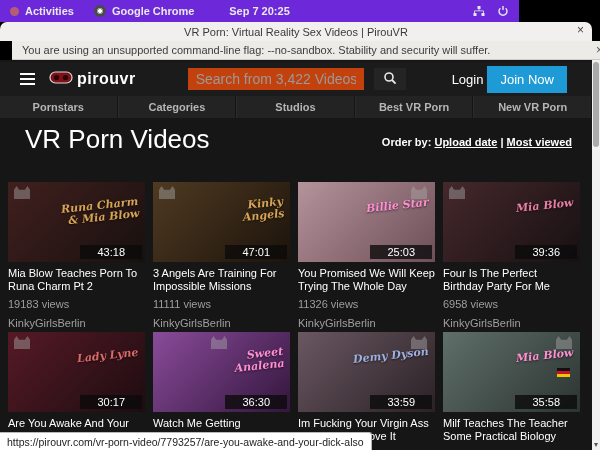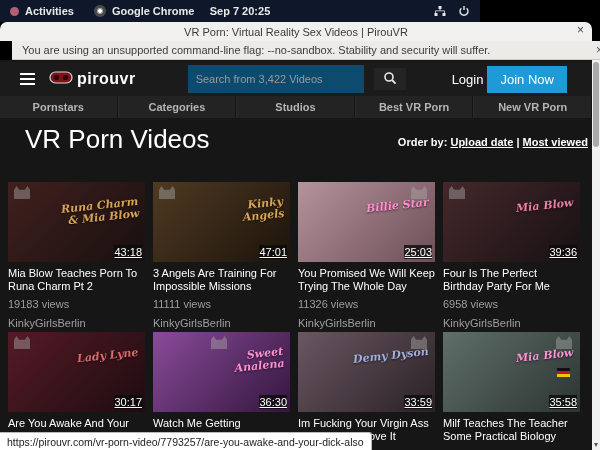--- a/index.html
+++ b/index.html
@@ -1,20 +1,20 @@
 <!DOCTYPE html>
 <html><head>
 <meta charset="utf-8">
 <style>
   html,body{margin:0;padding:0;}
   body{width:600px;height:450px;position:relative;overflow:hidden;background:#000;
        font-family:"Liberation Sans","DejaVu Sans",sans-serif;-webkit-font-smoothing:antialiased;}
 
   
-  .gnome-bar{position:absolute;top:0;left:0;width:480px;height:22px;background:#0f172a;color:#e9e9e9;
+  .gnome-bar{position:absolute;top:0;left:0;width:519px;height:22px;background:#6d28d9;color:#e9e9e9;
              display:flex;align-items:center;font-size:11px;font-weight:bold;}
   .gb-left{display:flex;align-items:center;gap:6px;margin-left:10px;}
   .rec-dot{width:9px;height:9px;border-radius:50%;background:#b55e72;}
   .gb-activities{margin-right:14px;}
   .chrome-ico{width:12px;height:12px;border-radius:50%;
               background:radial-gradient(circle at 50% 50%, #fff 0 2px, #9a9a9a 2px 3.5px, #4a4a4a 3.5px);}
   .gb-clock{position:absolute;left:0;right:0;text-align:center;pointer-events:none;}
   .gb-right{margin-left:auto;display:flex;align-items:center;gap:12px;margin-right:10px;}
   .gb-right svg{display:block;}
 
@@ -34,38 +34,38 @@
   .webview{position:absolute;top:60px;left:0;width:600px;height:390px;background:#161616;}
 
   
   .site-header{position:absolute;top:2px;left:0;width:592px;height:34px;background:#1b1b1b;
                display:flex;align-items:center;}
   .burger{width:15px;margin-left:20px;display:flex;flex-direction:column;gap:3px;}
   .burger span{display:block;height:2px;background:#fff;}
   .brand{display:flex;align-items:center;gap:4px;margin-left:14px;}
   .brand-text{color:#fff;font-size:16px;font-weight:bold;letter-spacing:.5px;}
   .searchbox{display:flex;align-items:center;margin-left:52px;}
-  .search-input{width:160px;height:28px;background:#0c4a6e;border:none;outline:none;color:#ddd;
-                font-size:11px;padding:0 8px;font-family:"Liberation Sans",sans-serif;}
+  .search-input{width:160px;height:22px;background:#c2410c;border:none;outline:none;color:#ddd;
+                font-size:14px;padding:0 8px;font-family:"Liberation Sans",sans-serif;}
   .search-input::placeholder{color:#9a9a9a;}
   .search-btn{width:32px;height:22px;background:#242424;border:none;display:flex;align-items:center;
               justify-content:center;margin-left:10px;cursor:pointer;}
   .login{color:#fff;font-size:13px;margin-left:46px;cursor:pointer;}
   .join-btn{background:#1e9ad6;color:#fff;font-size:13px;border:none;padding:6px 13px;margin-left:4px;
             cursor:pointer;font-family:"Liberation Sans",sans-serif;}
 
   
   .site-nav{position:absolute;top:36px;left:0;width:592px;height:22px;background:#232323;display:flex;}
   .nav-item{flex:1;display:flex;align-items:center;justify-content:center;color:#b5b5b5;font-size:11px;
             font-weight:bold;border-right:1px solid #141414;border-left:1px solid #2c2c2c;cursor:pointer;}
   .nav-item:first-child{border-left:none;}
 
   
   .page-title{position:absolute;top:64px;left:25px;color:#fff;font-size:26px;font-weight:400;}
-  .order-by{position:absolute;top:76px;right:12px;color:#fff;font-size:11px;font-weight:bold;}
+  .order-by{position:absolute;top:76px;right:28px;color:#fff;font-size:11px;font-weight:bold;}
   .ob-link{text-decoration:underline;cursor:pointer;}
 
   
   .grid{position:absolute;top:122px;left:8px;width:578px;display:grid;
         grid-template-columns:repeat(4,137px);column-gap:8px;grid-auto-rows:150px;}
   .card{position:relative;}
   .thumb{position:relative;width:137px;height:80px;overflow:hidden;cursor:pointer;}
   .t0{background:linear-gradient(135deg,#41201e,#17100f);}
   .t1{background:linear-gradient(135deg,#4f3a22,#1c130b);}
   .t2{background:linear-gradient(135deg,#b4939b,#6e4e57);}
@@ -80,21 +80,21 @@
   .cat.pos-c{left:58px;}
   .overlay{position:absolute;right:6px;top:18px;max-width:80px;text-align:right;
            font-family:"DejaVu Serif",serif;font-style:italic;font-weight:bold;font-size:11px;
            line-height:12px;transform:rotate(-6deg);text-shadow:0 1px 2px rgba(0,0,0,.6);}
   .o-gold{color:#d7a455;}
   .o-pink{color:#ff8fd0;}
   .o-rose{color:#e87fa6;}
   .o-red{color:#d96a6a;}
   .o-blue{color:#9fb0e0;}
   .dur{position:absolute;right:3px;bottom:3px;background:rgba(10,10,10,.78);color:#fff;font-size:11px;
-       padding:1px 0;text-decoration:underline;}
+       padding:1px 17px;}
   .flag{position:absolute;right:10px;top:36px;width:13px;height:9px;
         background:linear-gradient(#111 0 33%,#c8102e 33% 66%,#f2c500 66%);}
   .vtitle{margin-top:5px;color:#fff;font-size:11px;line-height:13px;height:26px;overflow:hidden;cursor:pointer;}
   .views{margin-top:5px;color:#9e9e9e;font-size:11px;}
   .studio{margin-top:7px;color:#a0a0a0;font-size:11px;cursor:pointer;}
 
   
   .scrollbar{position:absolute;top:60px;right:0;width:8px;height:390px;background:#f1f1f1;}
   .sb-thumb{position:absolute;top:2px;left:1px;width:6px;height:85px;background:#aaaaaa;border-radius:3px;}
   .sb-down{position:absolute;bottom:1px;left:0;width:8px;text-align:center;font-size:8px;color:#555;}

